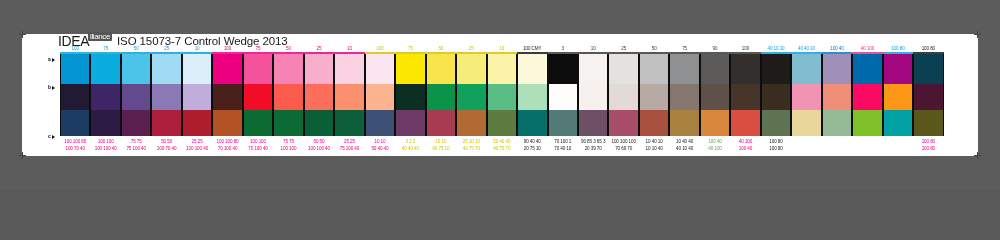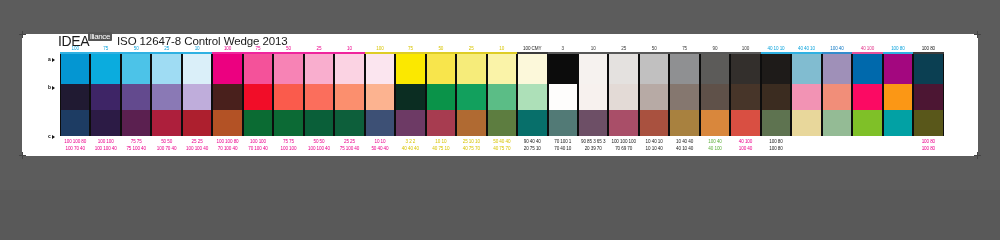--- a/index.html
+++ b/index.html
@@ -177,21 +177,21 @@
     <div class="crop-mark cm-tl"></div>
     <div class="crop-mark cm-tr"></div>
     <div class="crop-mark cm-bl"></div>
     <div class="crop-mark cm-br"></div>
 
     <div id="header">
       <span id="logo">
         <span class="idea">IDEA</span>
           <span class="alliance">lliance</span>
       </span>
-      <span id="wedge-title">ISO 12647-8 Control Wedge 2013</span>
+      <span id="wedge-title">ISO 15073-7 Control Wedge 2013</span>
     </div>
 
     <div class="row-letter" style="top:22px">
       <span>a</span><i class="tick"></i>
     </div>
     <div class="row-letter" style="top:50px">
       <span>b</span><i class="tick"></i>
     </div>
     <div class="row-letter" style="top:99px">
       <span>c</span><i class="tick"></i>

